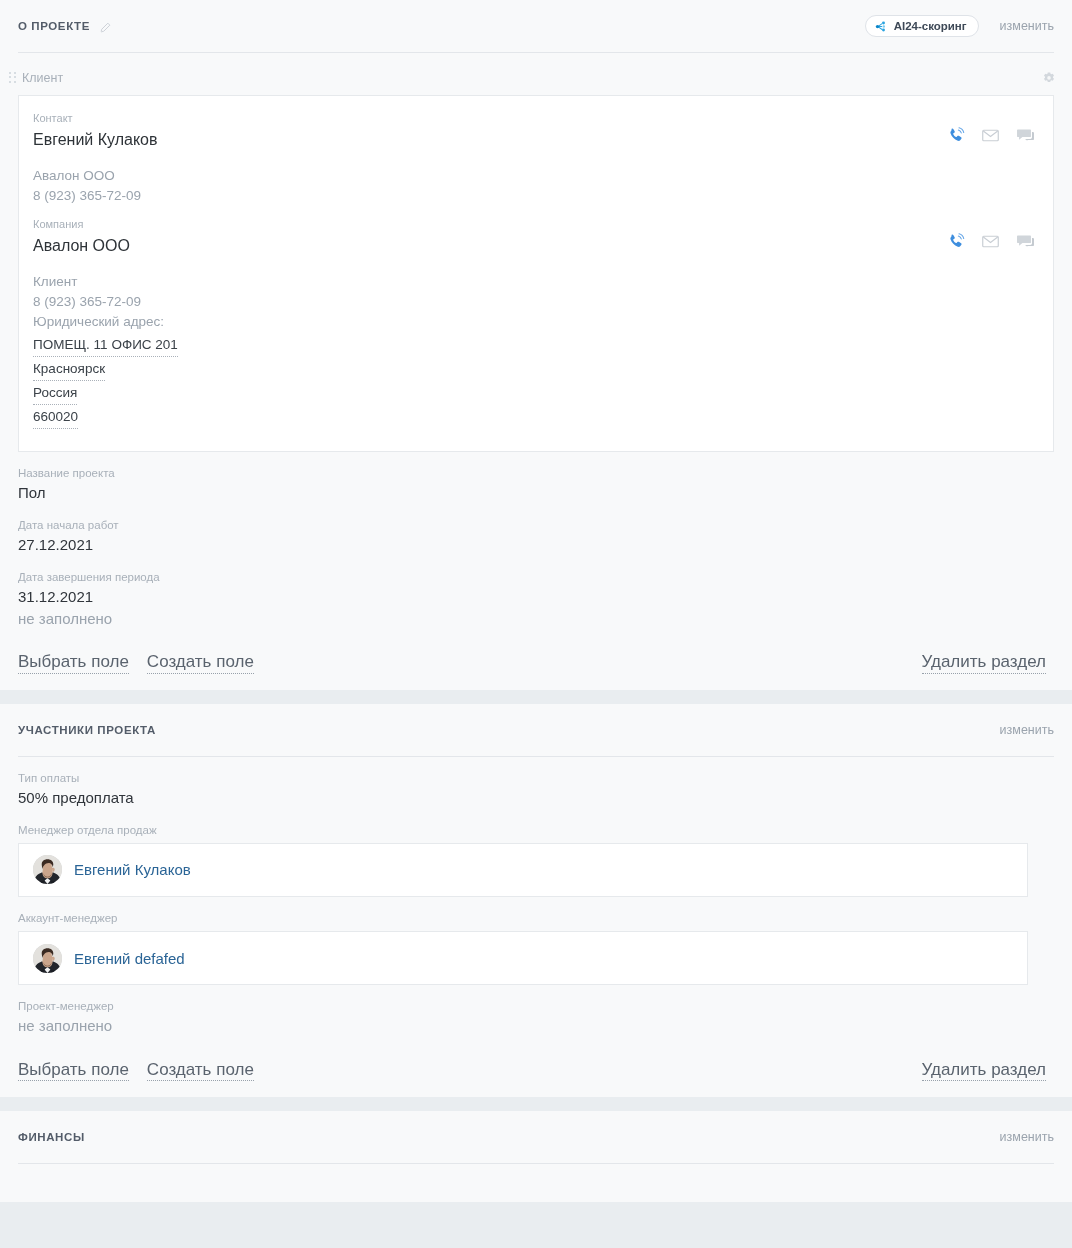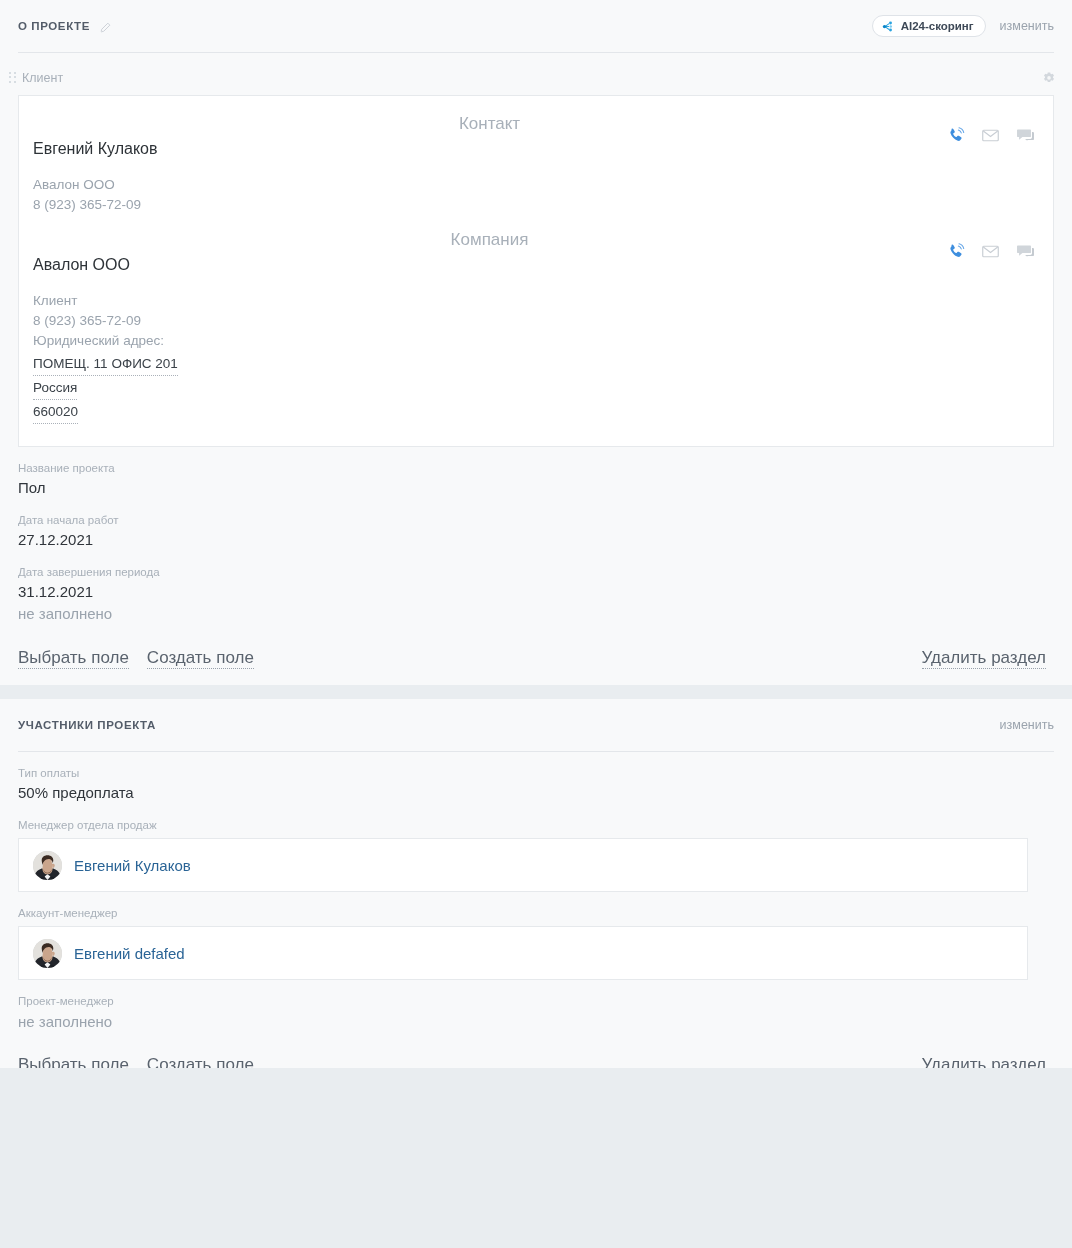--- a/index.html
+++ b/index.html
@@ -4,21 +4,21 @@
 <style>
   html, body {
     margin: 0;
     padding: 0;
     background: #e9edf0;
     font-family: "Liberation Sans", sans-serif;
     -webkit-font-smoothing: antialiased;
   }
   #page {
     width: 1072px;
-    height: 1068px;
+    height: 1248px;
     position: relative;
     background: #e9edf0;
     overflow: hidden;
   }
   .card {
     background: #f8f9fa;
     position: relative;
   }
   
   .sec-head {
@@ -40,21 +40,21 @@
     margin-left: 9px;
     width: 13px;
     height: 13px;
     display: inline-block;
     opacity: .75;
   }
   .head-right {
     margin-left: auto;
     display: flex;
     align-items: center;
-    gap: 14px;
+    gap: 21px;
   }
   .badge {
     display: inline-flex;
     align-items: center;
     gap: 6px;
     border: 1px solid #dfe3e8;
     background: #fff;
     border-radius: 13px;
     height: 22px;
     padding: 0 11px 0 9px;
@@ -121,21 +121,21 @@
   .cb-main { flex: 1 1 auto; min-width: 0; }
   .cb-actions {
     flex: 0 0 auto;
     display: flex;
     align-items: center;
     gap: 16px;
     padding-top: 16px;
     padding-right: 4px;
   }
   .act-icon { width: 19px; height: 19px; display: block; }
-  .c-sublabel { font-size: 17px; color: #a8b0b9; line-height: 1.6; text-align: center; }
+  .c-sublabel { font-size: 11px; color: #a8b0b9; line-height: 1.6; }
   .c-name { font-size: 16px; color: #2e3338; line-height: 1.5; }
   .c-muted { font-size: 13.5px; color: #9aa3ad; line-height: 1.5; }
   .c-addr-head { font-size: 13.5px; color: #9aa3ad; line-height: 1.55; }
   .c-addr-line {
     font-size: 13.5px;
     color: #3b4249;
     line-height: 1.62;
     display: inline-block;
     border-bottom: 1px dotted #aab1b9;
   }
@@ -302,20 +302,21 @@
 
       <div class="cb-row pad-top-18">
         <div class="cb-main">
           <div class="c-sublabel">Компания</div>
           <div class="c-name">Авалон ООО</div>
           <div class="c-muted pad-top-14">Клиент</div>
           <div class="c-muted">8 (923) 365-72-09</div>
           <div class="c-addr-head">Юридический адрес:</div>
           <div class="addr-wrap">
             <div><span class="c-addr-line">ПОМЕЩ. 11 ОФИС 201</span></div>
+            <div><span class="c-addr-line">Красноярск</span></div>
             <div><span class="c-addr-line">Россия</span></div>
             <div><span class="c-addr-line">660020</span></div>
           </div>
         </div>
         <div class="cb-actions">
           <span>
               <svg class="act-icon" width="19" height="19">
                 <use href="#ic-phone"></use>
               </svg>
             </span>

